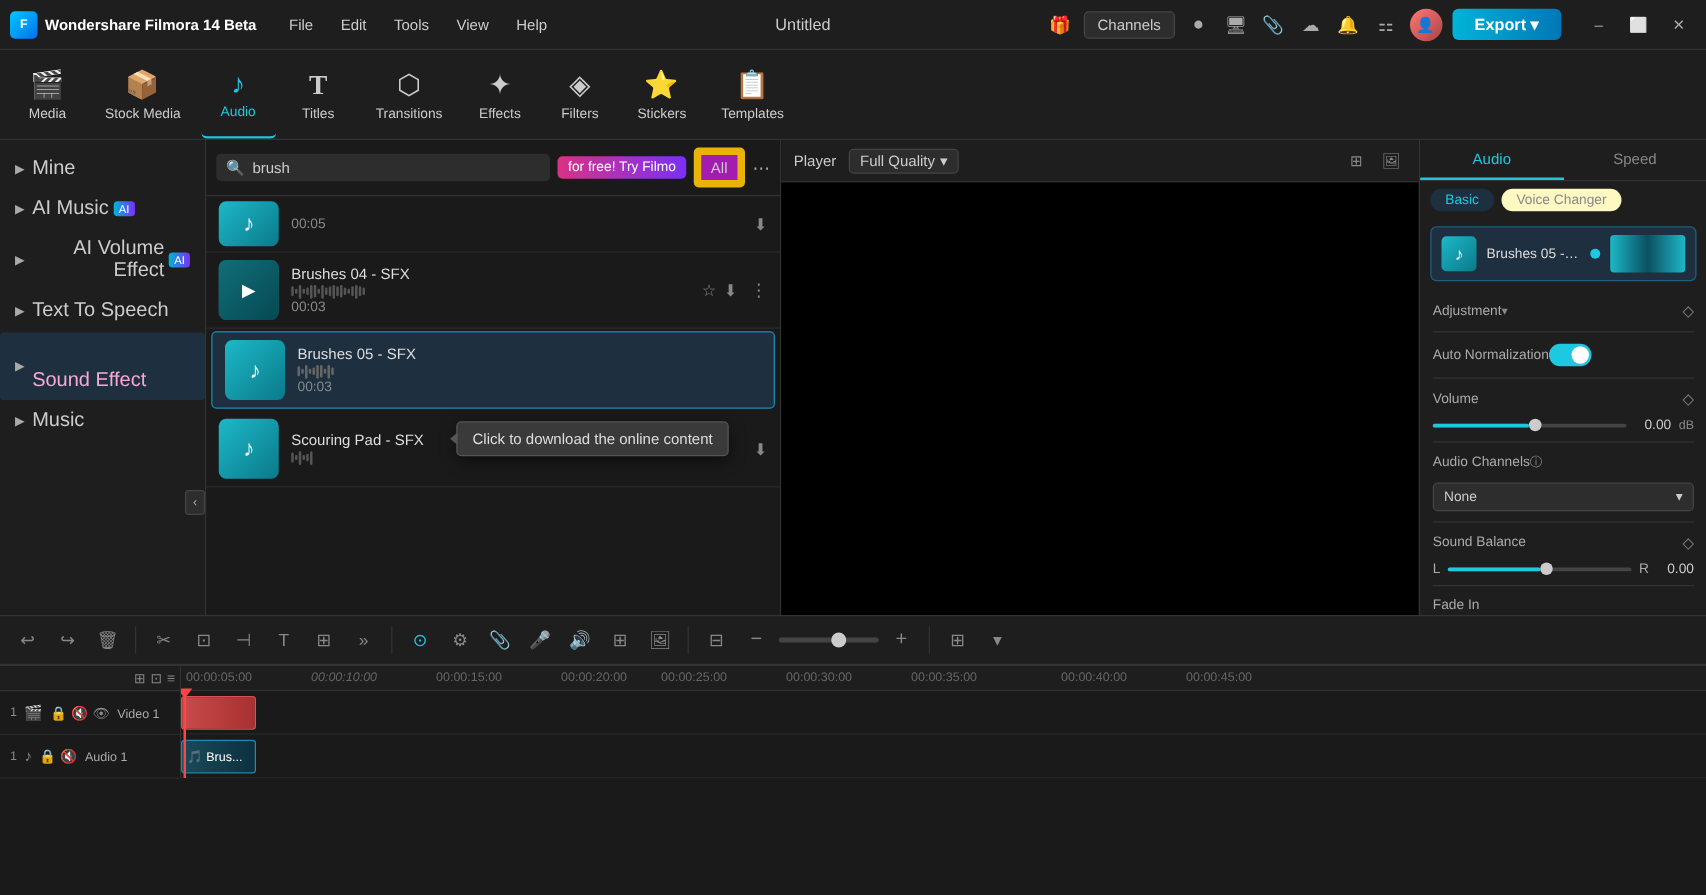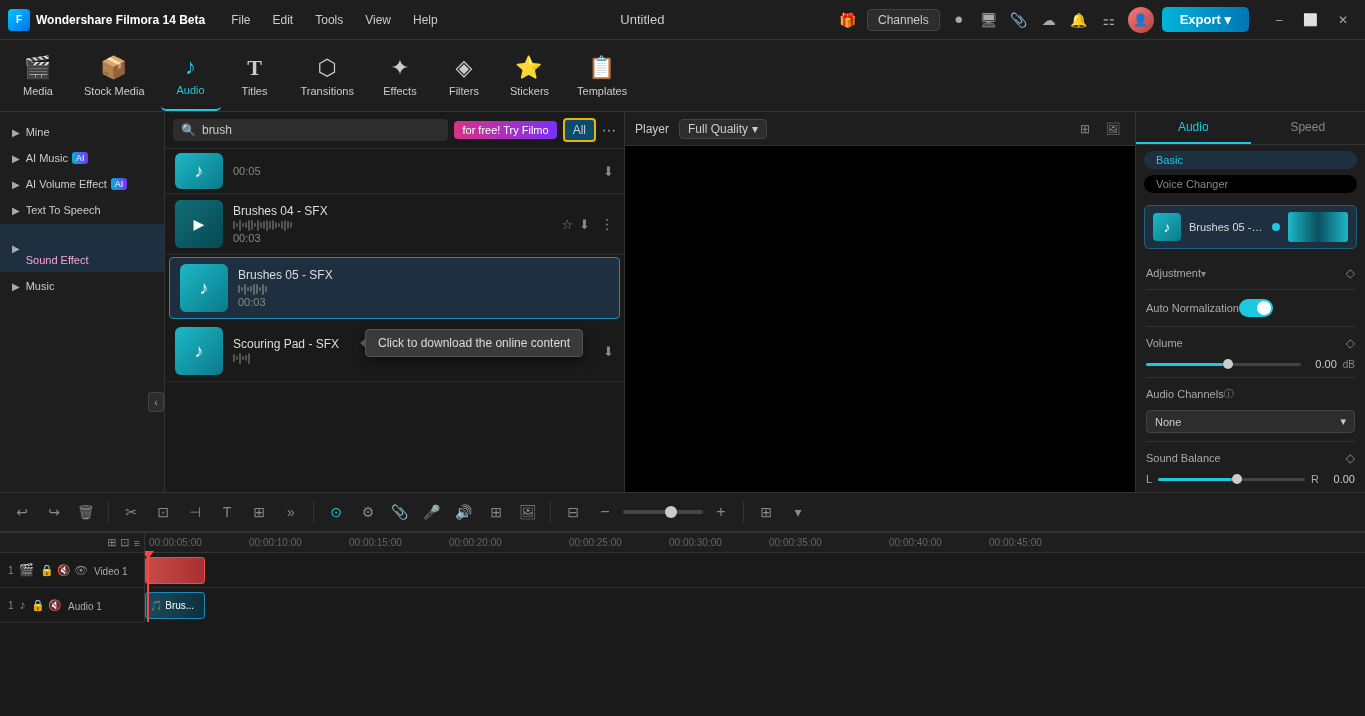--- a/index.html
+++ b/index.html
@@ -26,31 +26,31 @@
     .toolbar-item .t-icon { font-size: 22px; }
     .toolbar-item .t-label { font-size: 11px; }
 
     
     #main { display: flex; height: calc(716px - 40px - 72px - 90px - 40px); }
 
     
     #left-panel { width: 165px; background: #1e1e1e; border-right: 1px solid #333; padding: 8px 0; display: flex; flex-direction: column; gap: 2px; }
     .panel-section { display: flex; align-items: center; padding: 6px 12px; cursor: pointer; border-radius: 3px; color: #ccc; }
     .panel-section .arrow { font-size: 10px; margin-right: 6px; color: #aaa; }
-    .panel-section .section-label { font-size: 11px; text-align: right; }
+    .panel-section .section-label { font-size: 16px; text-align: right; }
     .panel-section .badge-ai { background: linear-gradient(90deg, #00b4d8, #7b2ff7); border-radius: 3px; padding: 1px 4px; font-size: 9px; color: #fff; margin-left: 4px; }
     .sidebar-collapse { position: absolute; left: 148px; top: 280px; background: #2d2d2d; border: 1px solid #444; border-radius: 3px; width: 16px; height: 20px; display: flex; align-items: center; justify-content: center; cursor: pointer; color: #aaa; font-size: 10px; z-index: 10; }
 
     
     #content-panel { width: 460px; background: #1a1a1a; border-right: 1px solid #333; display: flex; flex-direction: column; }
     #search-bar { display: flex; align-items: center; padding: 6px 8px; gap: 6px; border-bottom: 1px solid #333; }
     .search-input-wrap { display: flex; align-items: center; background: #2d2d2d; border-radius: 4px; padding: 4px 8px; flex: 1; gap: 6px; }
     .search-input-wrap input { background: none; border: none; outline: none; color: #ccc; font-size: 12px; width: 100%; }
     .promo-badge { background: linear-gradient(90deg, #d63384, #7b2ff7); border-radius: 4px; padding: 3px 8px; color: #fff; font-size: 11px; white-space: nowrap; }
-    .filter-btn { background: #0c4a6e; border: 2px solid #eab308; border-radius: 4px; padding: 3px 8px; color: #ccc; cursor: pointer; font-size: 12px; }
+    .filter-btn { background: #a21caf; border: 6px solid #eab308; border-radius: 4px; padding: 3px 8px; color: #ccc; cursor: pointer; font-size: 12px; }
     .more-btn { color: #aaa; cursor: pointer; font-size: 14px; }
 
     
     #audio-list { flex: 1; overflow-y: auto; position: relative; }
     .audio-item { display: flex; align-items: center; padding: 6px 10px; gap: 10px; border-bottom: 1px solid #2a2a2a; cursor: pointer; position: relative; }
     .audio-item.active { background: #1e3040; border: 1px solid #1e8ab4; border-radius: 4px; margin: 2px 4px; }
     .audio-thumb { width: 48px; height: 48px; background: linear-gradient(135deg, #1db8c8, #0a7a8a); border-radius: 6px; display: flex; align-items: center; justify-content: center; font-size: 18px; color: #fff; flex-shrink: 0; overflow: hidden; position: relative; }
     .audio-thumb .play-overlay { position: absolute; inset: 0; background: rgba(0,0,0,0.4); display: flex; align-items: center; justify-content: center; }
     .audio-info { flex: 1; }
     .audio-name { color: #ddd; font-size: 12px; font-weight: 500; }
@@ -73,22 +73,22 @@
     .quality-select { background: #2d2d2d; border: 1px solid #444; border-radius: 4px; padding: 2px 8px; color: #ccc; font-size: 12px; cursor: pointer; display: flex; align-items: center; gap: 4px; }
     .view-icons { margin-left: auto; display: flex; gap: 4px; }
     .view-icon { width: 24px; height: 24px; display: flex; align-items: center; justify-content: center; cursor: pointer; color: #888; border-radius: 3px; }
     #video-canvas { flex: 1; background: #000; }
 
     
     #right-panel { width: 230px; background: #1e1e1e; border-left: 1px solid #333; display: flex; flex-direction: column; overflow-y: auto; }
     .rp-tabs { display: flex; border-bottom: 1px solid #333; }
     .rp-tab { flex: 1; text-align: center; padding: 8px 0; cursor: pointer; color: #888; font-size: 12px; }
     .rp-tab.active { color: #1ec8e0; border-bottom: 2px solid #1ec8e0; }
-    .rp-subtabs { display: flex; padding: 6px 8px; gap: 6px; flex-direction: column; }
-    .rp-subtab { background: #000000; border-radius: 12px; padding: 3px 12px; cursor: pointer; color: #888; font-size: 11px; }
+    .rp-subtabs { display: flex; padding: 6px 8px; gap: 6px; }
+    .rp-subtab { background: #fef9c3; border-radius: 12px; padding: 3px 12px; cursor: pointer; color: #888; font-size: 11px; }
     .rp-subtab.active { background: #1e3040; color: #1ec8e0; }
     .rp-selected-track { background: #1e3040; border: 1px solid #1e6080; border-radius: 5px; margin: 6px 8px; padding: 6px 8px; display: flex; align-items: center; gap: 8px; }
     .rp-track-icon { width: 28px; height: 28px; background: linear-gradient(135deg, #1db8c8, #0a7a8a); border-radius: 4px; display: flex; align-items: center; justify-content: center; font-size: 14px; color: #fff; flex-shrink: 0; }
     .rp-track-name { color: #ddd; font-size: 11px; font-weight: 500; flex: 1; overflow: hidden; text-overflow: ellipsis; white-space: nowrap; }
     .rp-track-thumb { width: 60px; height: 30px; background: linear-gradient(90deg, #1db8c8 0%, #0a5060 50%, #1db8c8 100%); border-radius: 3px; }
     .rp-dot { width: 8px; height: 8px; background: #1ec8e0; border-radius: 50%; flex-shrink: 0; }
     .rp-section { padding: 6px 10px; }
     .rp-row { display: flex; align-items: center; justify-content: flex-start; padding: 5px 0; }
     .rp-label { color: #aaa; font-size: 11px; }
     .rp-toggle { width: 34px; height: 18px; background: #1ec8e0; border-radius: 9px; position: relative; cursor: pointer; }
@@ -512,23 +512,23 @@
       </div>
       <div style="flex:1;">
         <div class="track-label">Audio 1</div>
       </div>
     </div>
   </div>
 
   <div id="timeline-area">
     <div class="timeline-ruler" style="display:flex;align-items:center;gap:0;overflow:hidden;">
       <span class="ruler-mark" style="width:100px;font-size:10px;color:#666;">00:00:05:00</span>
-      <span class="ruler-mark" style="width:100px;font-size:10px;color:#666;">00:00:10:00</span>
+      <span class="ruler-mark" style="width:100px;font-size:10px;color:#666;font-style:italic;">00:00:10:00</span>
       <span class="ruler-mark" style="width:100px;font-size:10px;color:#666;">00:00:15:00</span>
-      <span class="ruler-mark" style="width:120px;font-size:10px;color:#666;">00:00:20:00</span>
+      <span class="ruler-mark" style="width:80px;font-size:10px;color:#666;">00:00:20:00</span>
       <span class="ruler-mark" style="width:100px;font-size:10px;color:#666;">00:00:25:00</span>
       <span class="ruler-mark" style="width:100px;font-size:10px;color:#666;">00:00:30:00</span>
       <span class="ruler-mark" style="width:120px;font-size:10px;color:#666;">00:00:35:00</span>
       <span class="ruler-mark" style="width:100px;font-size:10px;color:#666;">00:00:40:00</span>
       <span class="ruler-mark" style="width:100px;font-size:10px;color:#666;">00:00:45:00</span>
     </div>
     <div class="timeline-tracks" style="position:relative;">
 
       <div class="playhead" style="left:2px;">
         <div class="playhead-marker"></div>

